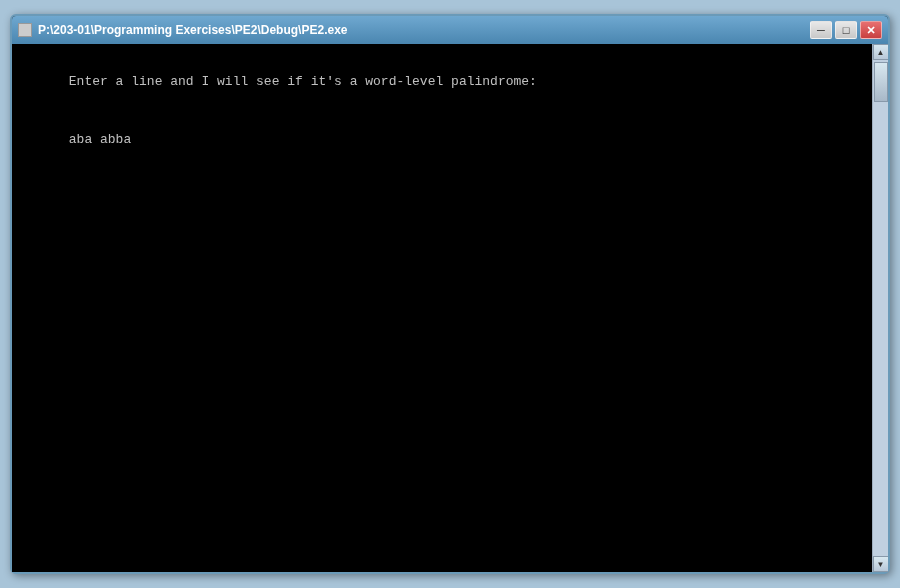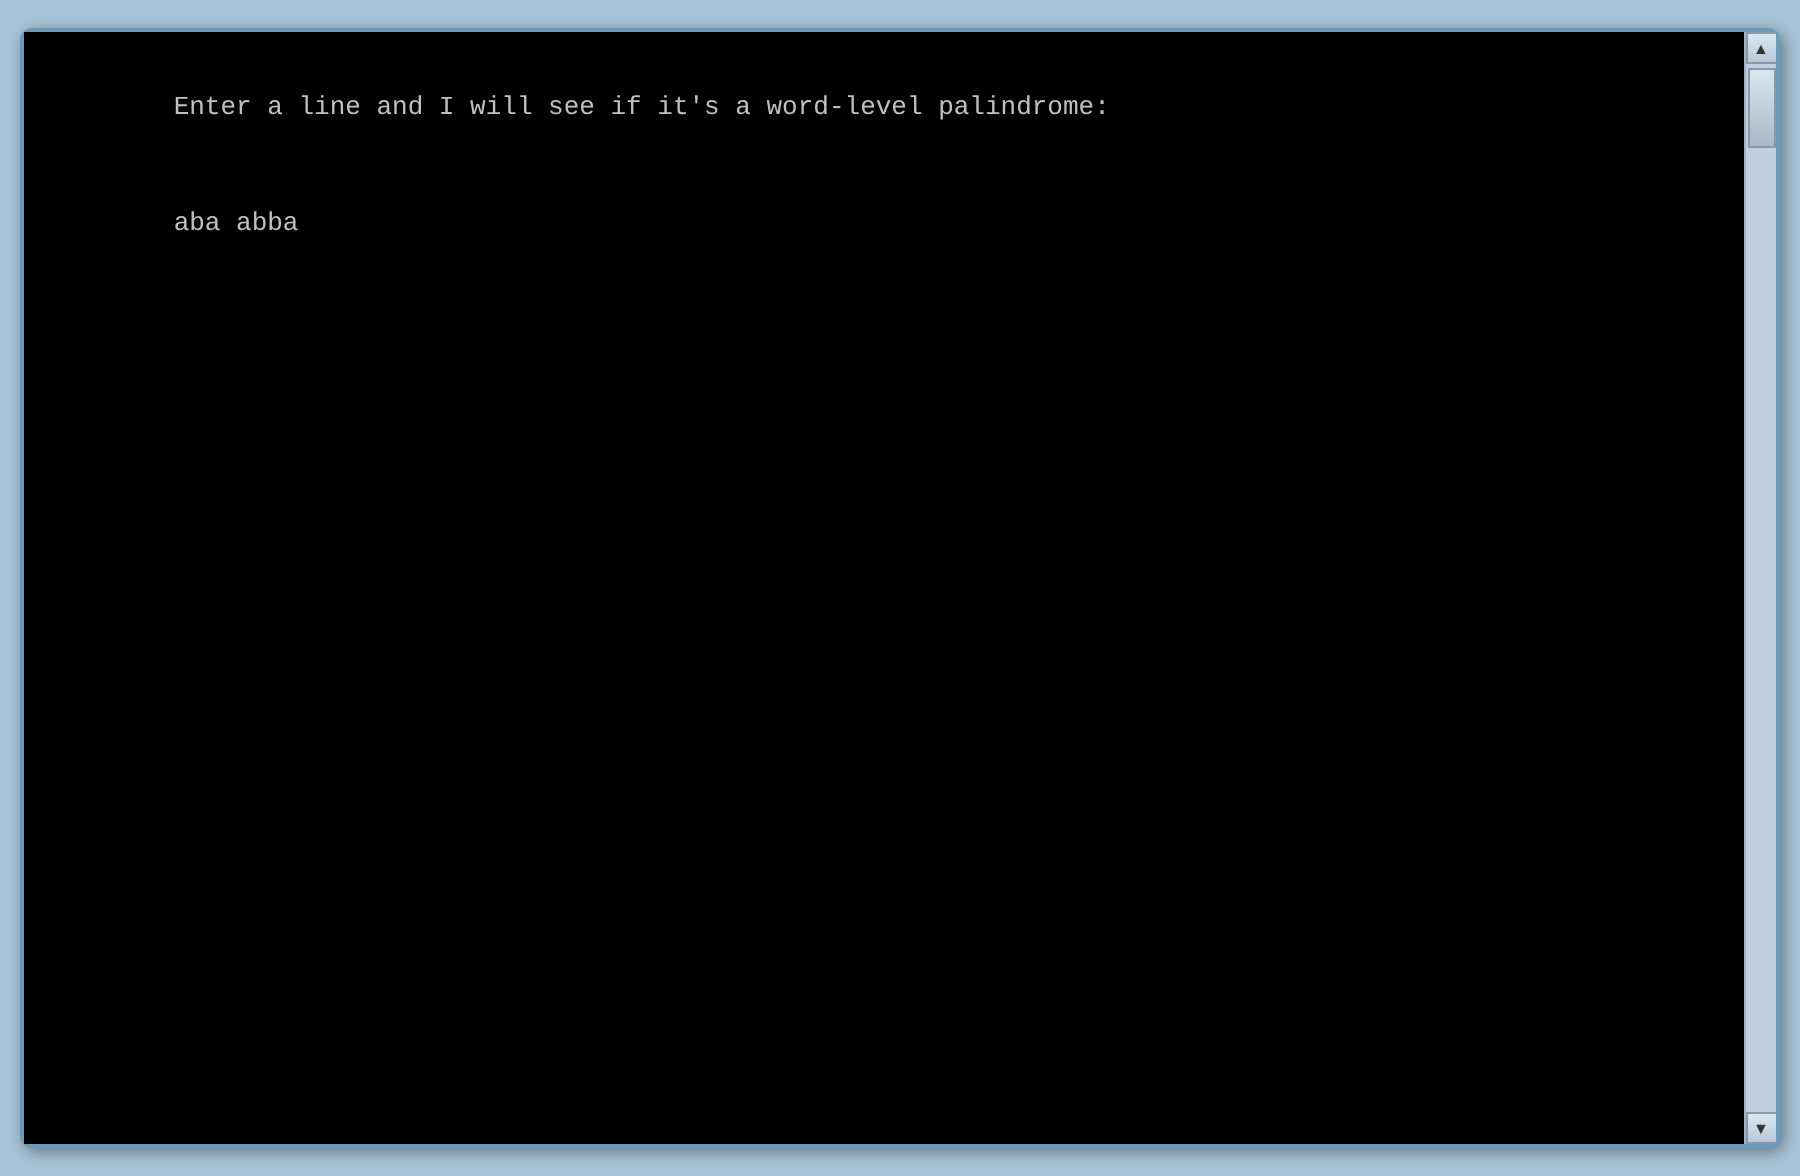--- a/index.html
+++ b/index.html
@@ -96,21 +96,21 @@
       display: flex;
       overflow: hidden;
     }
 
     .console-area {
       flex: 1;
       background: #000000;
       color: #c0c0c0;
       font-family: 'Courier New', Courier, monospace;
       font-size: 13px;
-      padding: 8px 28px;
+      padding: 8px 10px;
       overflow: hidden;
       white-space: pre;
       line-height: 1.5;
     }
 
     .scrollbar {
       width: 16px;
       background: #c8d8e8;
       display: flex;
       flex-direction: column;
@@ -146,20 +146,29 @@
       border: 1px solid #8899aa;
       position: absolute;
       top: 2px;
       left: 1px;
     }
   </style>
 </head>
 <body>
 
 <div class="window">
+  <div class="title-bar">
+    <div class="title-bar-icon"></div>
+    <span class="title-bar-text">P:\203-01\Programming Exercises\PE2\Debug\PE2.exe</span>
+    <div class="title-bar-buttons">
+      <div class="title-btn minimize">─</div>
+      <div class="title-btn maximize">□</div>
+      <div class="title-btn close">✕</div>
+    </div>
+  </div>
   <div class="window-body">
     <div class="console-area">
       <span>Enter a line and I will see if it's a word-level palindrome:</span>
       <br>
       <span>aba abba</span>
       <br>
     </div>
     <div class="scrollbar">
       <div class="scroll-arrow">▲</div>
       <div class="scroll-track">

